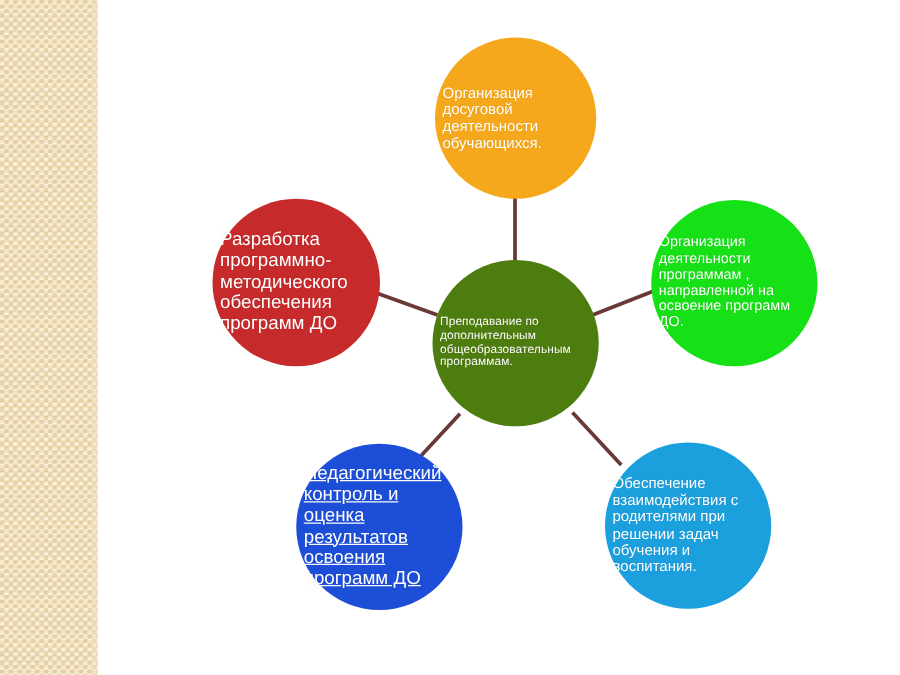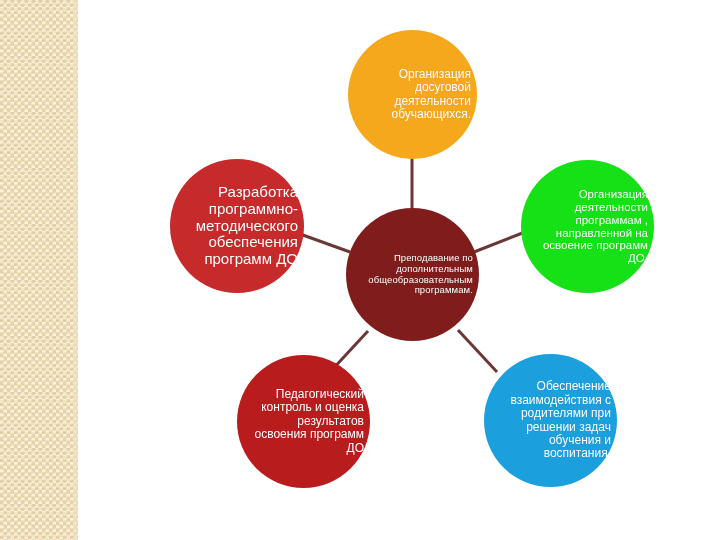--- a/index.html
+++ b/index.html
@@ -62,38 +62,38 @@
     height: 540px;
   }
 
   .node {
     position: absolute;
     border-radius: 50%;
     display: flex;
     align-items: center;
     justify-content: center;
     box-sizing: border-box;
-    text-align: right;
+    text-align: left;
     color: #ffffff;
     line-height: 1.12;
     padding: 6px;
   }
   .node .label {
     display: block;
     width: 100%;
     text-shadow: 0 0 1px rgba(0,0,0,0.12);
   }
 
   
   #node-center {
     left: 346px;
     top: 208px;
     width: 133px;
     height: 133px;
-    background: #7f1d1d;
+    background: #4d7c0f;
     font-size: 9.5px;
     letter-spacing: 0.1px;
   }
 
   
   #node-leisure {
     left: 348px;
     top: 30px;
     width: 129px;
     height: 129px;
@@ -114,22 +114,23 @@
     width: 133px;
     height: 133px;
     background: #1b9fdd;
     font-size: 12px;
   }
   #node-control {
     left: 237px;
     top: 355px;
     width: 133px;
     height: 133px;
-    background: #b91c1c;
-    font-size: 12px;
+    background: #1d4ed8;
+    font-size: 15px;
+    text-decoration: underline;
   }
   #node-methodical {
     left: 170px;
     top: 159px;
     width: 134px;
     height: 134px;
     background: #c62a2a;
     font-size: 15px;
   }
 </style>

